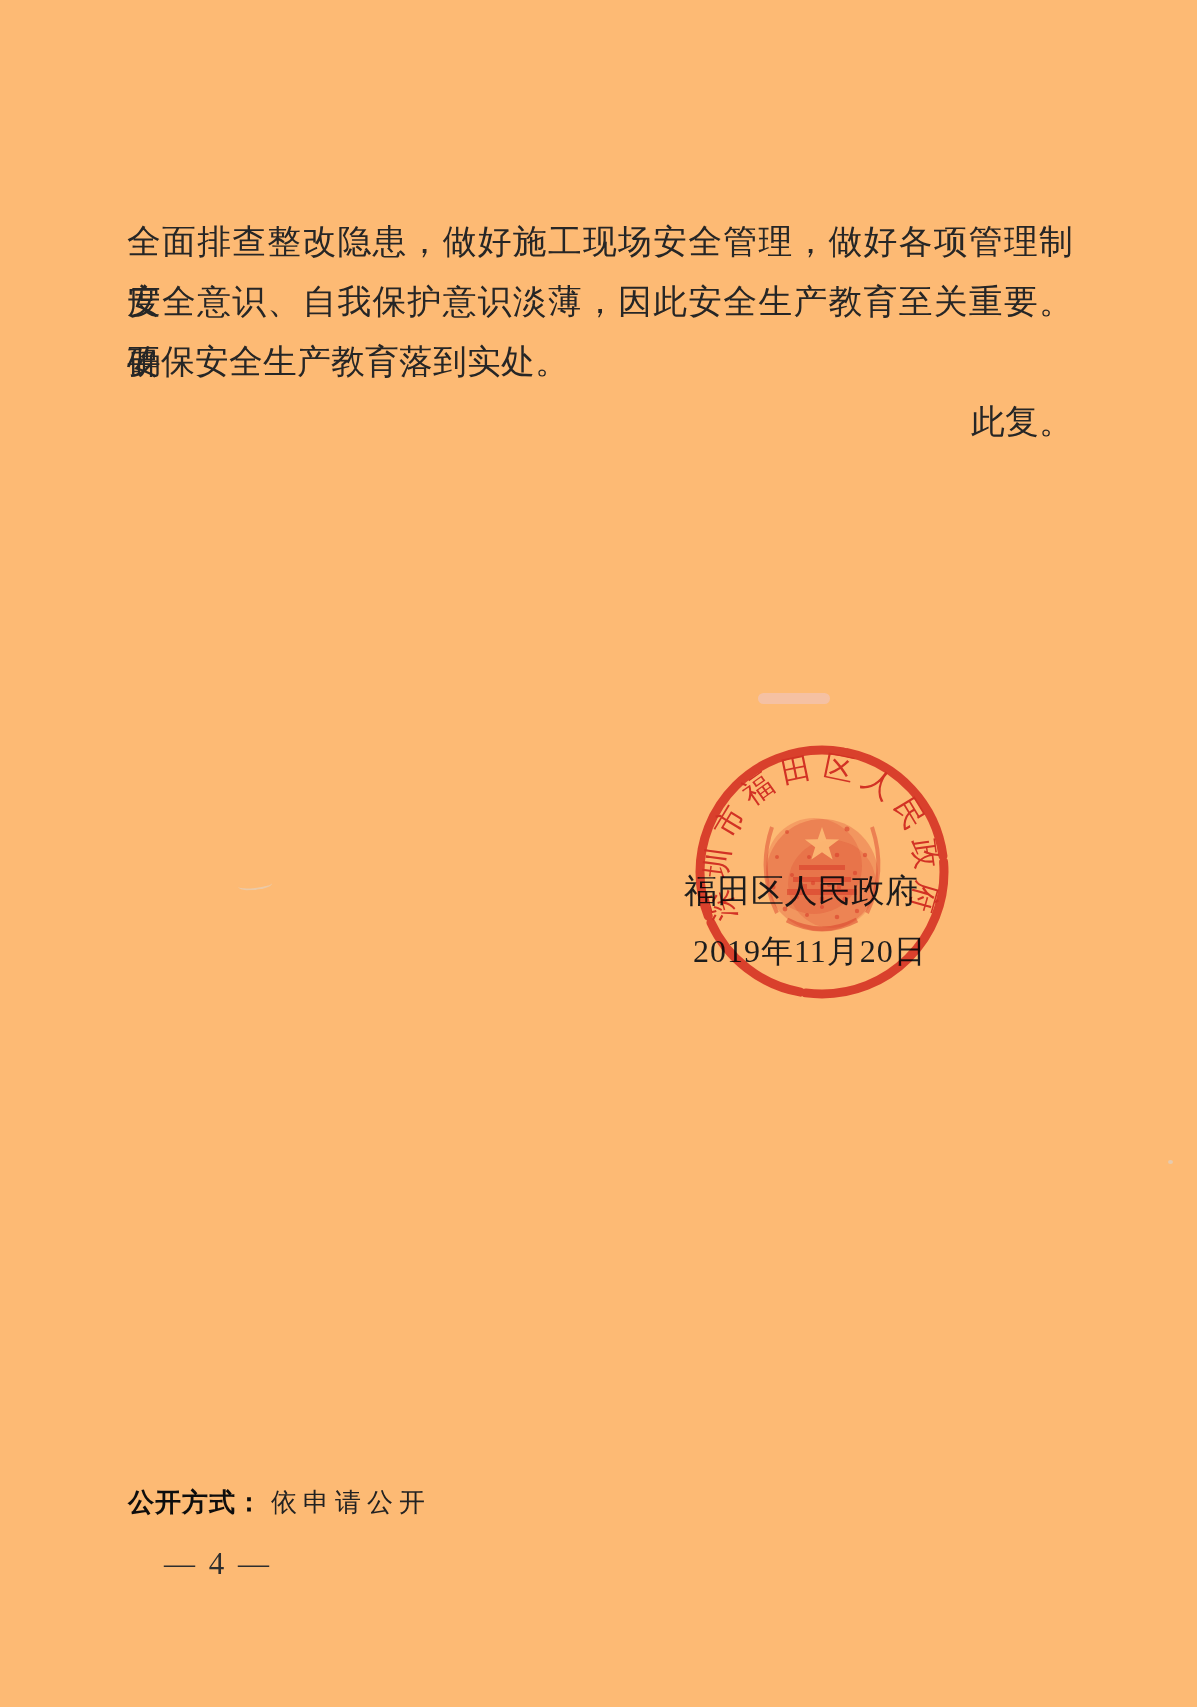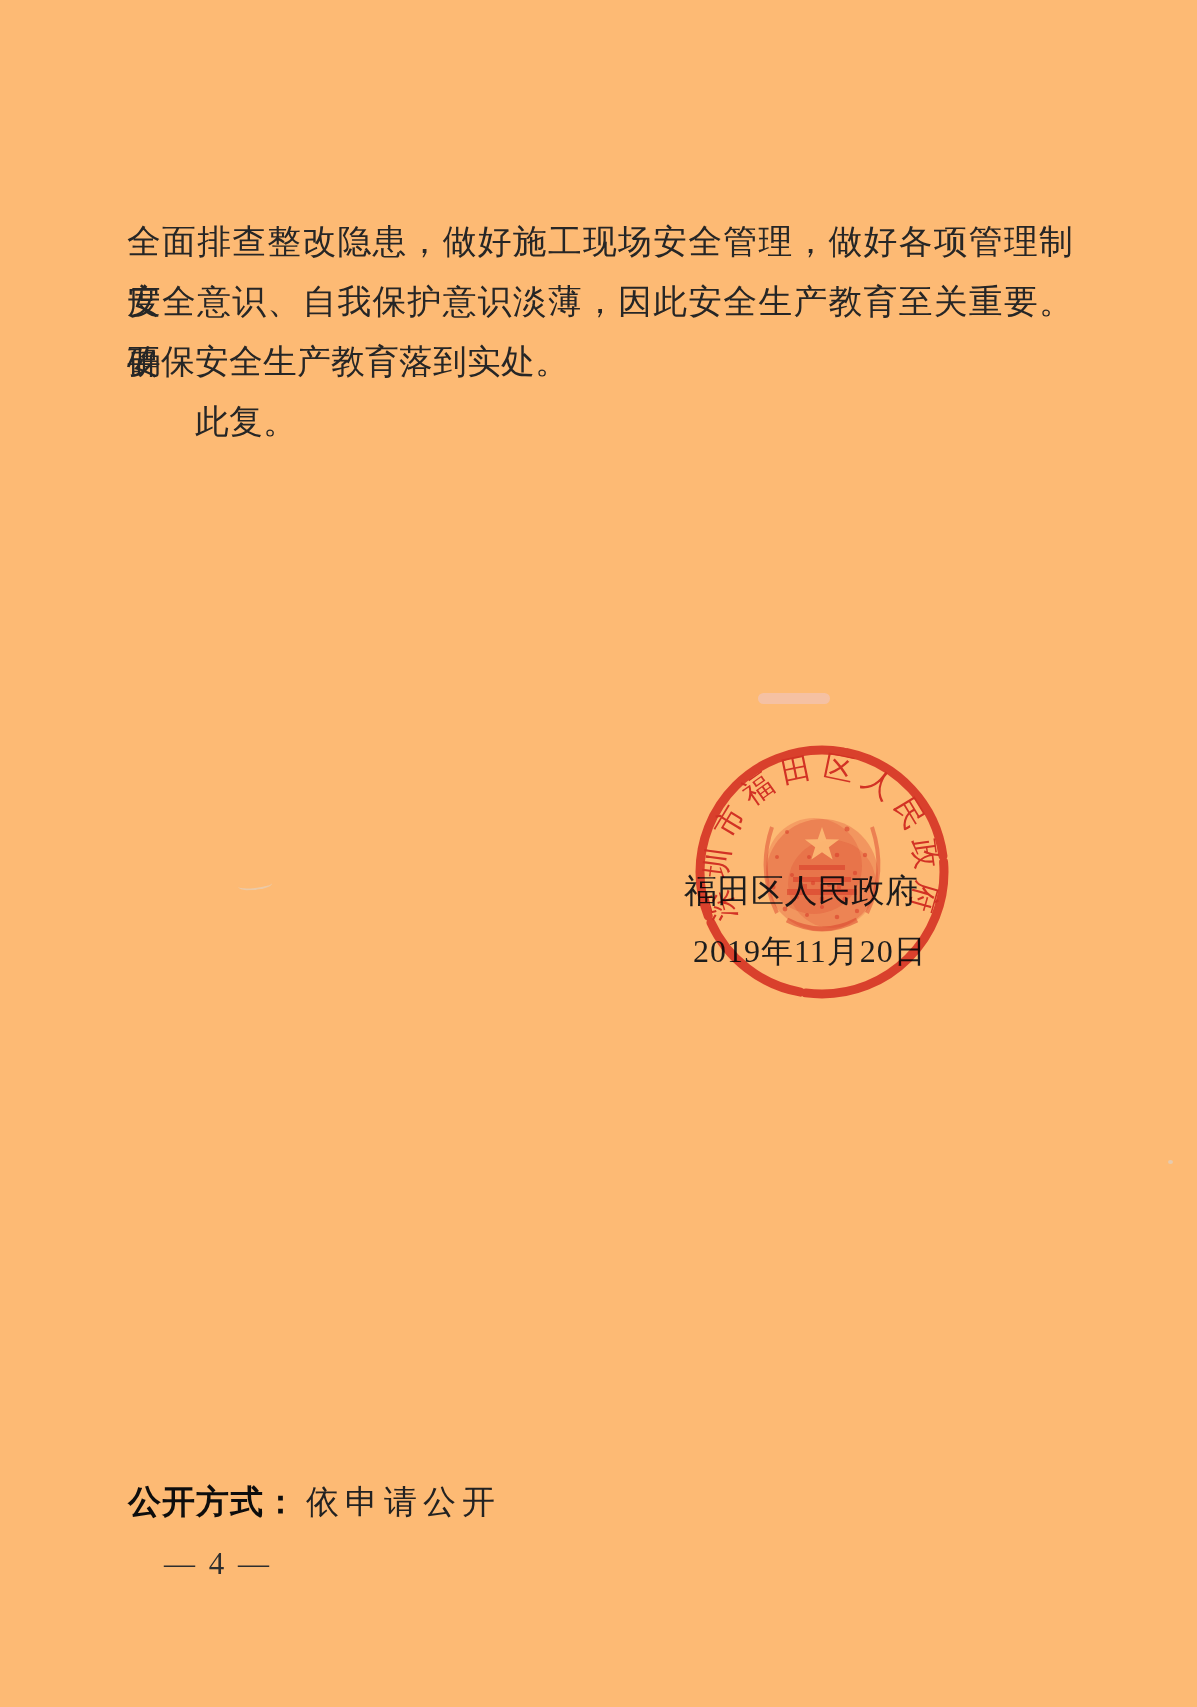--- a/index.html
+++ b/index.html
@@ -17,21 +17,21 @@
   }
   .line{
     height:60px;line-height:60px;font-size:33.8px;
     letter-spacing:0.2px;
   }
   .line.justify{
     text-align:justify;
     text-align-last:justify;
     text-justify:inter-character;
   }
-  .line.indent{padding-left:68px;}
+  .line.indent{padding-left:68px;text-align:right;}
   
   .sig-name{
     position:absolute;left:684px;top:872px;
     font-size:33px;line-height:38px;color:#1d1d1d;
     letter-spacing:0.5px;white-space:nowrap;z-index:2;
   }
   .sig-date{
     position:absolute;left:693px;top:933px;
     font-size:32px;line-height:36px;color:#1d1d1d;
     letter-spacing:1px;white-space:nowrap;z-index:2;
@@ -41,21 +41,21 @@
     position:absolute;left:687px;top:737px;width:270px;height:270px;
     mix-blend-mode:multiply;z-index:3;
   }
   .seal-smear{
     position:absolute;left:758px;top:693px;width:72px;height:11px;
     background:#efc7ca;border-radius:6px;opacity:.55;z-index:1;
   }
   
   .disclosure{
     position:absolute;left:128px;top:1481px;
-    font-size:33px;line-height:42px;color:#111;white-space:nowrap;
+    font-size:26px;line-height:42px;color:#111;white-space:nowrap;
   }
   .disclosure .label{
     font-family:"Liberation Sans",sans-serif;
     font-weight:bold;letter-spacing:1px;color:#0d0d0d;
   }
   .disclosure .value{
     font-family:"Liberation Serif",serif;
     margin-left:8px;letter-spacing:6px;color:#222;
   }
   .page-number{

